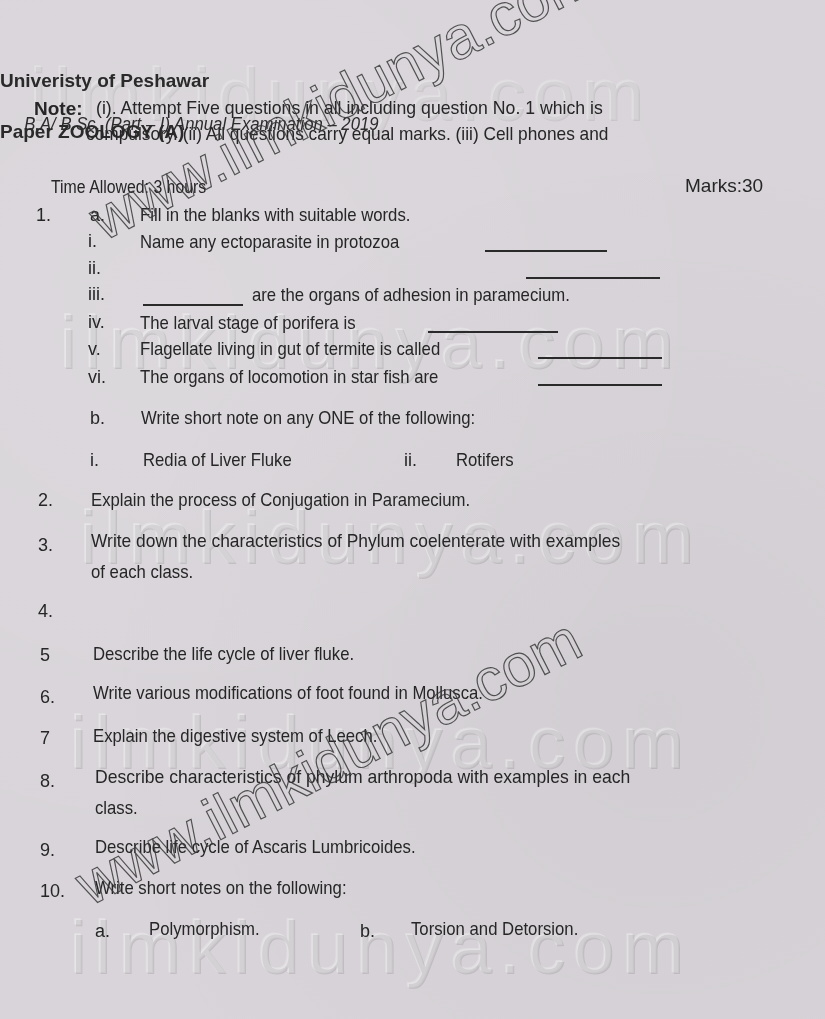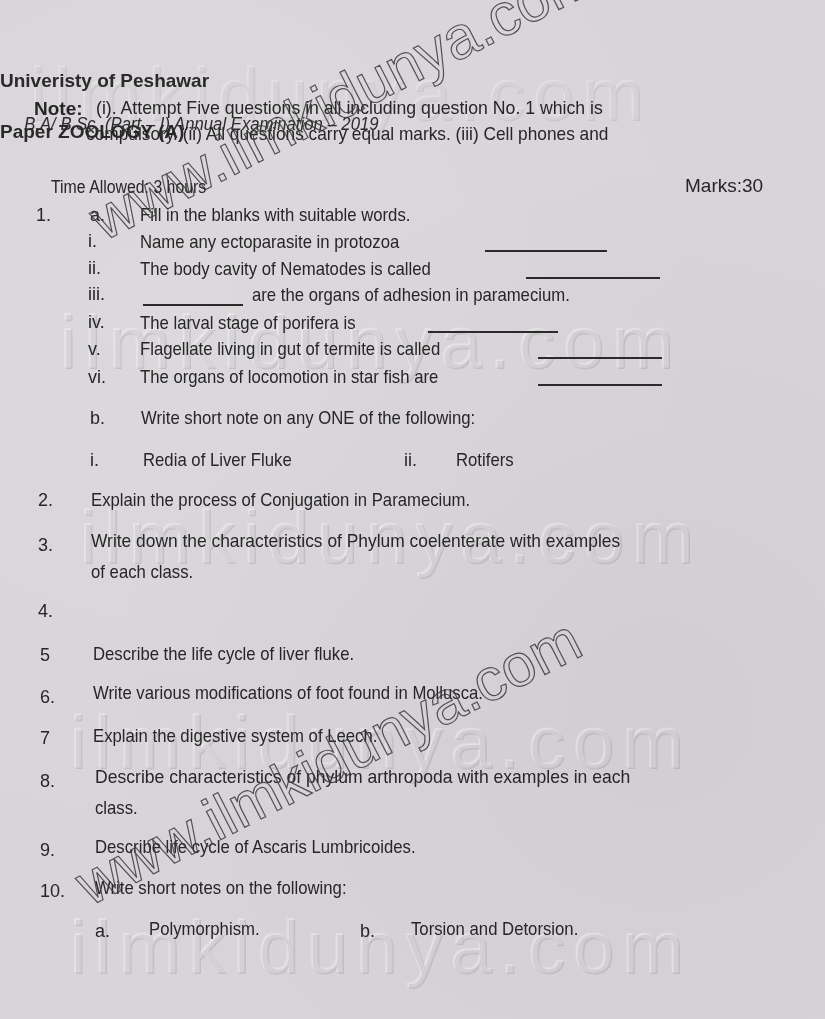--- a/index.html
+++ b/index.html
@@ -106,21 +106,20 @@
 
   <div class="abs num" style="left:36px; top:205px;">1.</div>
   <div class="abs num" style="left:90px; top:205px;">a.</div>
   <div class="abs txt" style="left:140px; top:204px;"><span class="cond">Fill in the blanks with suitable words.</span></div>
 
   <div class="abs num" style="left:88px; top:231px;">i.</div>
   <div class="abs txt" style="left:140px; top:231px;"><span class="cond">Name any ectoparasite in protozoa</span></div>
   <span class="blank" style="left:485px; top:236px; width:122px;"></span>
 
   <div class="abs num" style="left:88px; top:258px;">ii.</div>
-  <div class="abs txt" style="left:140px; top:258px;"><span class="cond">The body cavity of Nematodes is called</span></div>
   <span class="blank" style="left:526px; top:263px; width:134px;"></span>
 
   <div class="abs num" style="left:88px; top:284px;text-align:right;">iii.</div>
   <span class="blank" style="left:143px; top:290px; width:100px;"></span>
   <div class="abs txt" style="left:252px; top:284px;"><span class="cond">are the organs of adhesion in paramecium.</span></div>
 
   <div class="abs num" style="left:88px; top:312px;">iv.</div>
   <div class="abs txt" style="left:140px; top:312px;"><span class="cond">The larval stage of porifera is</span></div>
   <span class="blank" style="left:428px; top:317px; width:130px;"></span>
 

